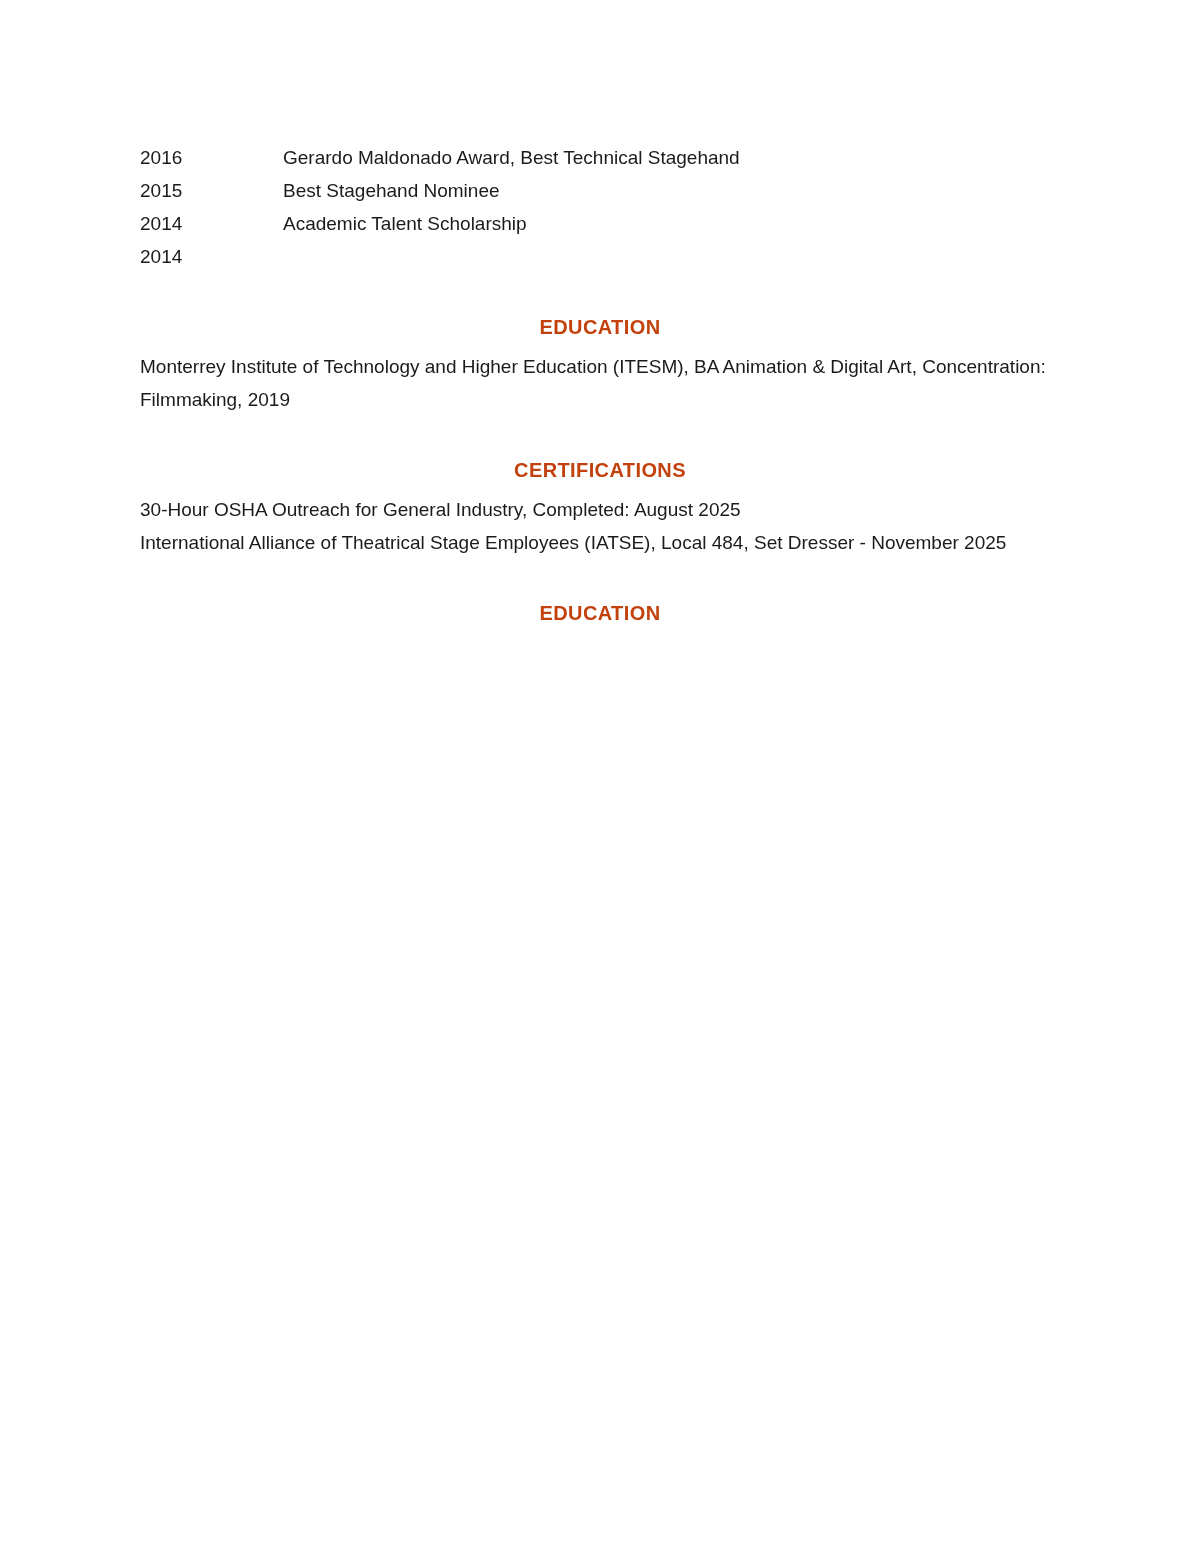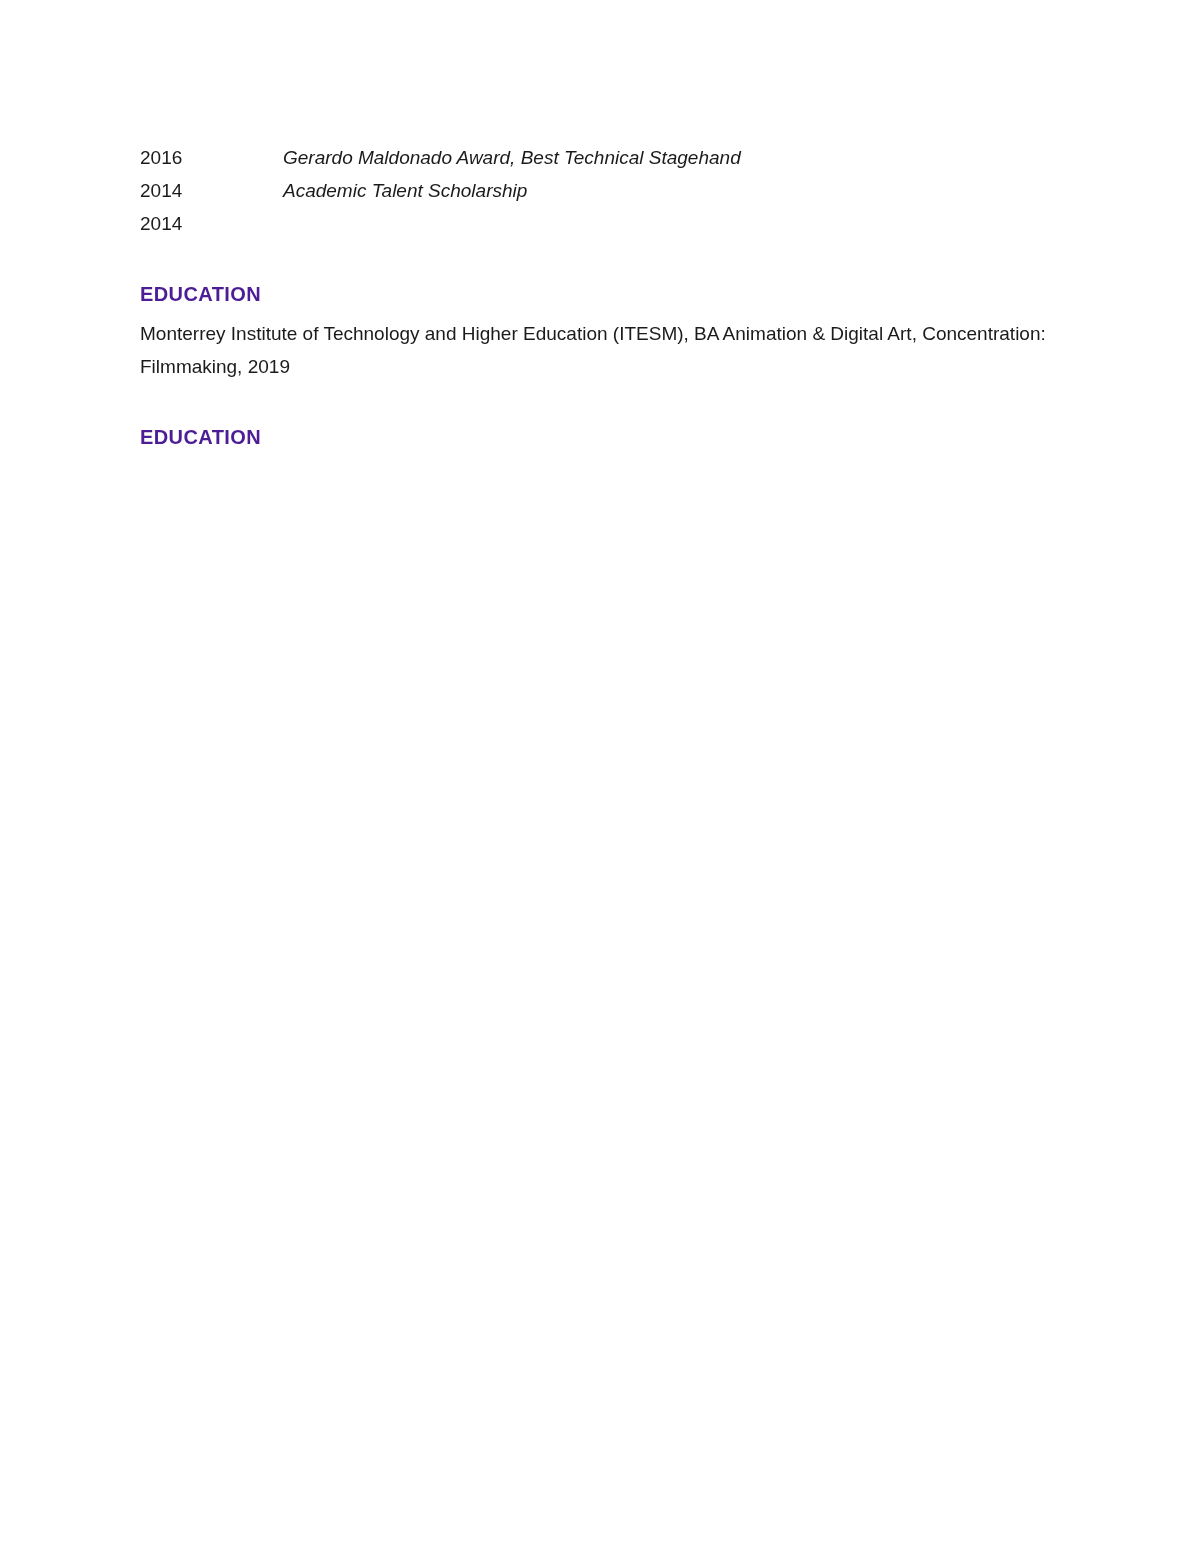--- a/index.html
+++ b/index.html
@@ -12,56 +12,65 @@
     background: #ffffff;
     font-family: "Liberation Sans", sans-serif;
     font-size: 19px;
     line-height: 33px;
     color: #1b1b1b;
     -webkit-font-smoothing: antialiased;
   }
   .awards-section { margin: 0; }
   .award-row { display: flex; align-items: baseline; }
   .award-year { flex: 0 0 143px; width: 143px; }
-  .award-description { flex: 1 1 auto; font-style: italic; }
+  .award-description { flex: 1 1 auto; }
 
   .section-heading {
     font-size: 20px;
     font-weight: 700;
     letter-spacing: 0.4px;
-    text-align: left;
+    text-align: center;
     line-height: 33px;
     margin: 38px 0 6px 0;
-    color: #4c1d95;
+    color: #c2410c;
   }
   .entry { margin: 0; }
   .entry.spaced { margin-bottom: 33px; }
 </style>
 </head>
 <body>
 
 <div class="page">
 
   <section class="awards-section">
     <div class="award-row">
       <span class="award-year">2016</span>
       <span class="award-description">Gerardo Maldonado Award, Best Technical Stagehand</span>
     </div>
     <div class="award-row">
+      <span class="award-year">2015</span>
+      <span class="award-description">Best Stagehand Nominee</span>
+    </div>
+    <div class="award-row">
       <span class="award-year">2014</span>
       <span class="award-description">Academic Talent Scholarship</span>
     </div>
     <div class="award-row">
       <span class="award-year">2014</span>
     </div>
   </section>
 
   <section>
     <h2 class="section-heading">EDUCATION</h2>
     <p class="entry">Monterrey Institute of Technology and Higher Education (ITESM), BA Animation &amp; Digital Art, Concentration: Filmmaking, 2019</p>
   </section>
 
+  <section>
+    <h2 class="section-heading">CERTIFICATIONS</h2>
+    <p class="entry">30-Hour OSHA Outreach for General Industry, Completed: August 2025</p>
+    <p class="entry">International Alliance of Theatrical Stage Employees (IATSE), Local 484, Set Dresser - November 2025</p>
+  </section>
 
   <section>
     <h2 class="section-heading">EDUCATION</h2>
   </section>
 
 </div>
 
 </body></html>

